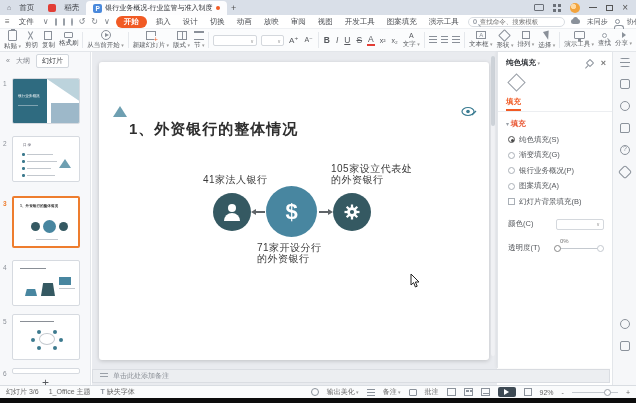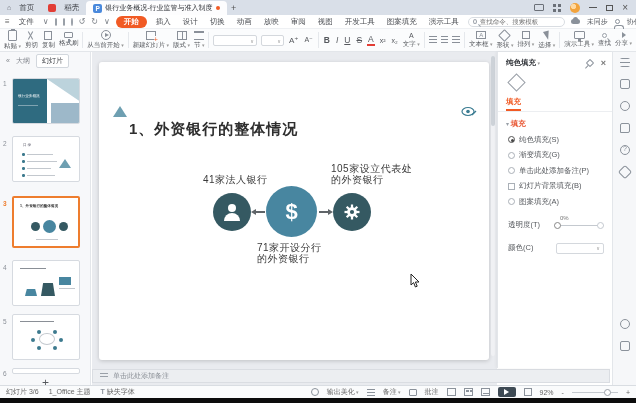--- a/index.html
+++ b/index.html
@@ -473,43 +473,43 @@
   <div class="opt">
     <span class="radio on"></span>
     <span>纯色填充(S)</span>
   </div>
   <div class="opt">
     <span class="radio"></span>
     <span>渐变填充(G)</span>
   </div>
   <div class="opt">
     <span class="radio"></span>
-    <span>单击此处添加备注(P)</span>
+    <span>银行业务概况(P)</span>
+  </div>
+  <div class="opt">
+    <span class="radio"></span>
+    <span>图案填充(A)</span>
   </div>
   <div class="opt">
     <span class="checkbox"></span>
     <span>幻灯片背景填充(B)</span>
   </div>
-  <div class="opt">
-    <span class="radio"></span>
-    <span>图案填充(A)</span>
-  </div>
-
+
+  <div class="rprow">
+    <span>颜色(C)</span>
+    <span class="rpdrop"></span>
+  </div>
   <div class="rprow">
     <span>透明度(T)</span>
     <span class="slider">
       <span class="track"></span>
       <span class="thumb"></span>
       <span class="endring"></span>
       <span class="val">0%</span>
     </span>
-  </div>
-  <div class="rprow">
-    <span>颜色(C)</span>
-    <span class="rpdrop"></span>
   </div>
 </div>
 
 <div class="rrail">
   <span class="rico lines" style="width:10px"></span>
   <span class="rico"></span>
   <span class="rico r50"></span>
   <span class="rico chat"></span>
   <span class="rico q"></span>
   <span class="rico" style="transform:rotate(45deg)"></span>

